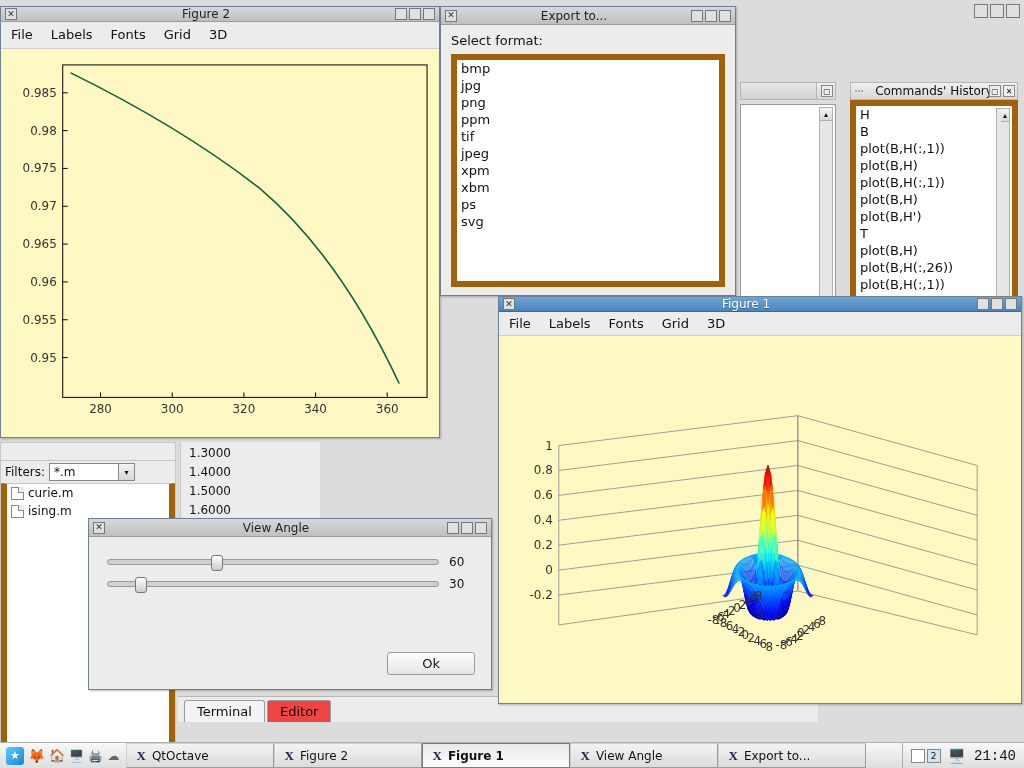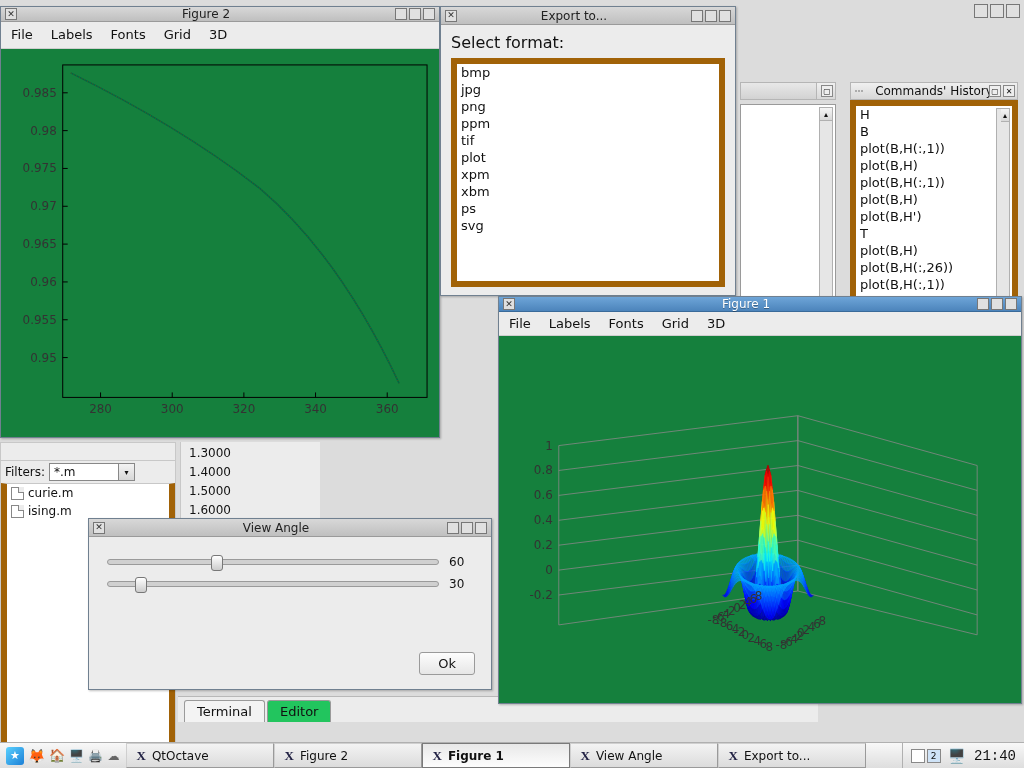--- a/index.html
+++ b/index.html
@@ -6,45 +6,45 @@
   body { width:1024px; height:768px; background:#dcdcdc; overflow:hidden; position:relative; }
   .win { position:absolute; background:#ececec; border:1px solid #708090; box-shadow:1px 1px 2px rgba(0,0,0,.25); display:flex; flex-direction:column; }
   .titlebar { height:18px; background:linear-gradient(#6ea5d8,#4c84bb); display:flex; align-items:center; padding:0 4px; border-bottom:1px solid #3a6a99; user-select:none; }
   .titlebar.inactive { background:linear-gradient(#d8d8d8,#bfbfbf); border-bottom:1px solid #9a9a9a; }
   .titlebar .t-close { width:12px; height:12px; background:#e0e0e0; border:1px solid #777; display:flex; align-items:center; justify-content:center; font-size:9px; line-height:1; color:#333; }
   .titlebar .t-title { flex:1; text-align:center; font-size:12px; color:#222; }
   .titlebar .t-btns { display:flex; gap:2px; }
   .titlebar .t-btn { width:12px; height:12px; background:#e0e0e0; border:1px solid #777; }
   .menubar { height:32px; background:#ececec; border-bottom:1px solid #cfcfcf; display:flex; align-items:center; gap:18px; padding:0 10px; }
   .menubar span { font-size:13px; }
-  .plot-canvas { flex:1; background:#15803d; position:relative; }
+  .plot-canvas { flex:1; background:#fef9c3; position:relative; }
   svg { display:block; }
   .panel-header { height:18px; background:linear-gradient(#f0f0f0,#d8d8d8); border:1px solid #b5b5b5; display:flex; align-items:center; justify-content:center; position:relative; font-size:11px; color:#333; }
   .panel-header .ph-btns { position:absolute; right:2px; top:2px; display:flex; gap:2px; }
   .panel-header .ph-btn { width:12px;height:12px;border:1px solid #888;background:#eee;font-size:8px;display:flex;align-items:center;justify-content:center; }
   .listbox { background:#fff; border:6px solid #a16207; overflow:auto; }
   .listbox div { padding:0 4px; font-size:13px; line-height:17px; white-space:nowrap; }
-  .btn { background:linear-gradient(#fdfdfd,#e6e6e6); border:1px solid #9a9a9a; border-radius:3px; padding:3px 18px; font-size:13px; }
+  .btn { background:linear-gradient(#fdfdfd,#e6e6e6); border:1px solid #9a9a9a; border-radius:3px; padding:3px 34px; font-size:13px; }
   .slider-row { display:flex; align-items:center; gap:10px; padding:4px 12px; }
   .slider-track { position:relative; flex:1; height:6px; background:#d0d0d0; border:1px solid #9a9a9a; border-radius:3px; }
   .slider-thumb { position:absolute; top:-5px; width:12px; height:16px; background:linear-gradient(#fff,#ccc); border:1px solid #777; border-radius:3px; transform:translateX(-50%); }
   .taskbar { position:absolute; left:0; right:0; bottom:0; height:26px; background:linear-gradient(#f8f8f8,#dedede); border-top:1px solid #b0b0b0; display:flex; align-items:stretch; }
   .tray-left { display:flex; align-items:center; gap:4px; padding:0 6px; }
   .task-btn { display:flex; align-items:center; gap:6px; border:1px solid #9a9a9a; border-left:1px solid #cfcfcf; border-top:1px solid #cfcfcf; background:linear-gradient(#f3f3f3,#dcdcdc); padding:0 10px; min-width:148px; font-size:12px; }
   .task-btn.active { background:linear-gradient(#e8e8e8,#fdfdfd); border:1px solid #7a7a7a; font-weight:bold; }
   .tray-right { margin-left:auto; display:flex; align-items:center; gap:8px; padding:0 8px; border-left:1px solid #b0b0b0; }
   .x-icon { font-family:serif; font-weight:bold; font-size:13px; color:#224; }
   .combo { display:flex; align-items:stretch; height:18px; }
   .combo input { border:1px solid #888; background:#fff; padding:0 4px; font-size:12px; width:70px; }
   .combo .cb-btn { width:16px; border:1px solid #888; border-left:none; background:linear-gradient(#f3f3f3,#d7d7d7); display:flex; align-items:center; justify-content:center; font-size:8px; }
   .file-icon { width:13px;height:13px;border:1px solid #888;background:#fff;display:inline-block;margin-right:4px;vertical-align:middle; position:relative; }
   .file-icon::after { content:""; position:absolute; right:-1px; top:-1px; width:5px; height:5px; background:#ececec; border-left:1px solid #888; border-bottom:1px solid #888; }
   .tab-row { display:flex; align-items:flex-end; height:26px; background:#ececec; padding-left:6px; border-top:1px solid #b8b8b8; }
   .tab { border:1px solid #9a9a9a; border-bottom:none; padding:3px 12px; background:#f3f3f3; margin-right:2px; border-radius:3px 3px 0 0; font-size:13px;}
-  .tab.active { background:#22c55e; }
+  .tab.active { background:#ef4444; }
   .scrollbar-v { position:absolute; right:2px; top:2px; bottom:2px; width:14px; background:#e6e6e6; border:1px solid #b0b0b0; }
   .scrollbar-v .sb-btn { height:13px; background:linear-gradient(#f5f5f5,#d8d8d8); border-bottom:1px solid #b0b0b0; display:flex;align-items:center;justify-content:center;font-size:8px;}
   .scrollbar-v .sb-btn.bot { position:absolute; bottom:0; left:0; right:0; border-bottom:none; border-top:1px solid #b0b0b0;}
   .num-col { padding:2px 8px; font-size:14px; line-height:19px; font-family:"DejaVu Sans","Liberation Sans",Arial; }
 </style>
 </head>
 <body>
 
 <div style="position:absolute; left:180px; top:442px; width:140px; background:#ececec; border-left:1px solid #c8c8c8;">
   <div class="num-col">
@@ -197,28 +197,28 @@
   <div class="titlebar inactive">
     <div class="t-close">✕</div>
     <div class="t-title">Export to...</div>
     <div class="t-btns">
       <div class="t-btn"></div>
       <div class="t-btn"></div>
       <div class="t-btn"></div>
     </div>
   </div>
   <div style="padding:8px 10px; display:flex; flex-direction:column; gap:6px; flex:1;">
-    <div style="font-size:16px;">Select format:</div>
+    <div style="font-size:13px;">Select format:</div>
     <div class="listbox" style="flex:1;">
       <div>bmp</div>
       <div>jpg</div>
       <div>png</div>
       <div>ppm</div>
       <div>tif</div>
-      <div>plot</div>
+      <div>jpeg</div>
       <div>xpm</div>
       <div>xbm</div>
       <div>ps</div>
       <div>svg</div>
     </div>
   </div>
 </div>
 
 <div class="win" style="left:88px; top:518px; width:404px; height:172px;">
   <div class="titlebar inactive">

